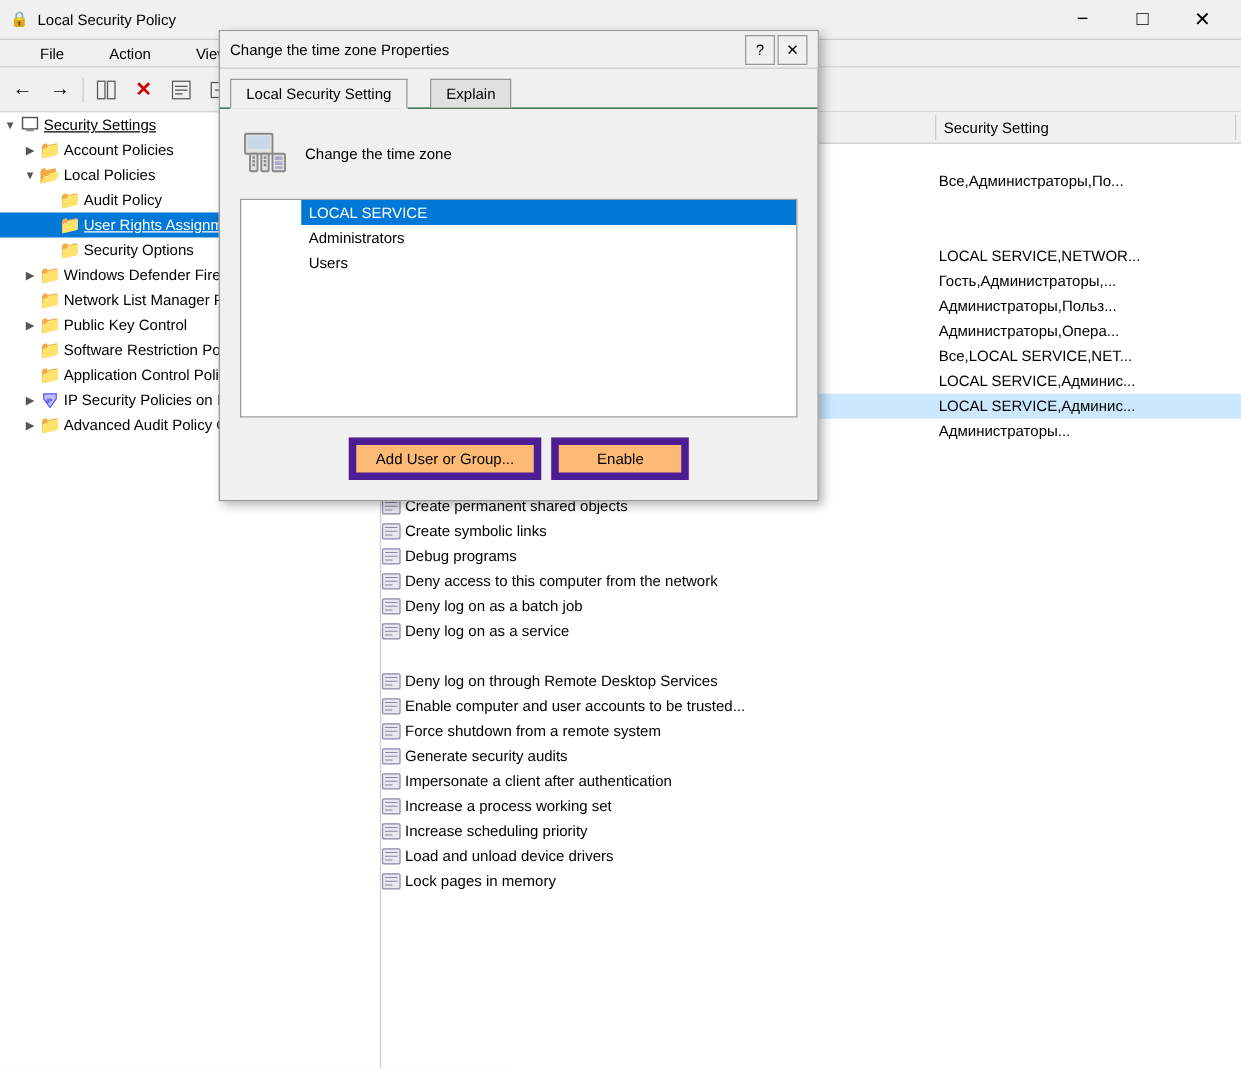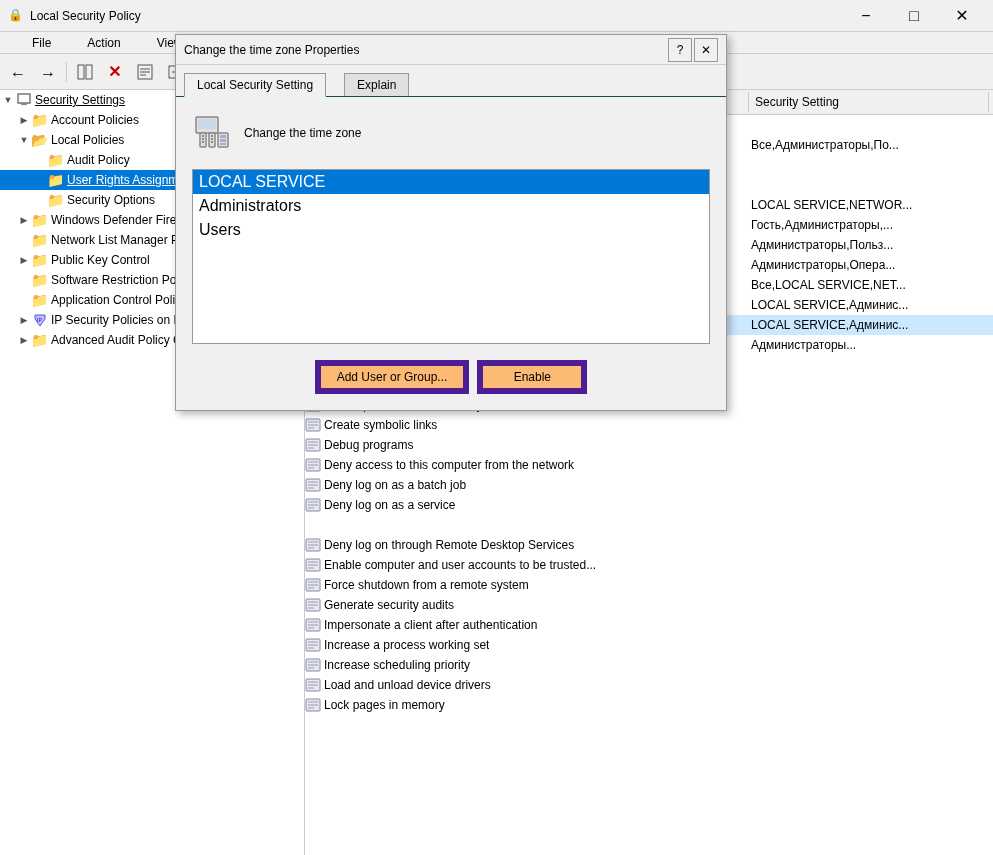--- a/index.html
+++ b/index.html
@@ -47,37 +47,37 @@
     .policy-list { overflow-y: auto; flex: 1; }
     .policy-row { display: flex; align-items: center; padding: 1px 0; cursor: pointer; min-height: 20px; }
     .policy-row.highlighted { background: #cce8ff; }
     .policy-name-cell { width: 440px; display: flex; align-items: center; gap: 3px; overflow: hidden; }
     .policy-name-text { font-size: 12px; white-space: nowrap; overflow: hidden; text-overflow: ellipsis; }
     .policy-setting-cell { flex: 1; font-size: 12px; white-space: nowrap; overflow: hidden; text-overflow: ellipsis; padding: 1px 6px; }
     .policy-icon-img { width: 16px; height: 16px; flex-shrink: 0; display: flex; align-items: center; justify-content: center; }
 
     
     .dialog-overlay { position: absolute; top: 0; left: 0; width: 100%; height: 100%; }
-    .dialog { position: absolute; top: 34px; left: 175px; width: 552px; background: #f0f0f0; border: 1px solid #999; box-shadow: 3px 3px 8px rgba(0,0,0,0.3); }
+    .dialog { position: absolute; top: 24px; left: 175px; width: 480px; background: #f0f0f0; border: 1px solid #999; box-shadow: 3px 3px 8px rgba(0,0,0,0.3); }
     .dialog-titlebar { background: #f0f0f0; height: 30px; display: flex; align-items: center; padding: 0 8px; border-bottom: 1px solid #ccc; }
     .dialog-title { flex: 1; font-size: 12px; font-weight: normal; }
     .dialog-controls { display: flex; gap: 2px; }
     .dialog-btn { width: 24px; height: 24px; border: 1px solid #999; background: #f0f0f0; cursor: pointer; display: flex; align-items: center; justify-content: center; font-size: 12px; }
 
     .dialog-tabs { display: flex; padding: 8px 8px 0; gap: 18px; border-bottom: 1px solid #14532d; }
     .dialog-tab { padding: 4px 12px; background: #e0e0e0; border: 1px solid #999; border-bottom: none; cursor: pointer; font-size: 12px; }
     .dialog-tab.active { background: #f0f0f0; border-bottom: 1px solid #f0f0f0; margin-bottom: -1px; }
     
     .dialog-content { padding: 16px; }
     .dialog-policy-display { display: flex; align-items: center; gap: 12px; margin-bottom: 16px; }
     .dialog-policy-icon { width: 40px; height: 40px; display: flex; align-items: center; justify-content: center; }
     .dialog-policy-name { font-size: 12px; }
 
     .dialog-list { border: 1px solid #999; background: white; height: 175px; overflow-y: auto; margin-bottom: 12px; }
-    .dialog-list-item { padding: 3px 6px; font-size: 16px; cursor: pointer; }
+    .dialog-list-item { padding: 3px 6px; font-size: 12px; cursor: pointer; margin-left: 48px; }
     .dialog-list-item.selected { background: #0078d7; color: white; }
 
     .dialog-buttons { display: flex; gap: 8px; justify-content: center; padding-top: 4px; }
     .dialog-action-btn { padding: 4px 16px; border: 6px solid #4c1d95; background: #fdba74; cursor: pointer; font-size: 12px; min-width: 110px; }
 
     
     .indent-1 { padding-left: 16px; }
     .indent-2 { padding-left: 32px; }
   </style>
 </head>

